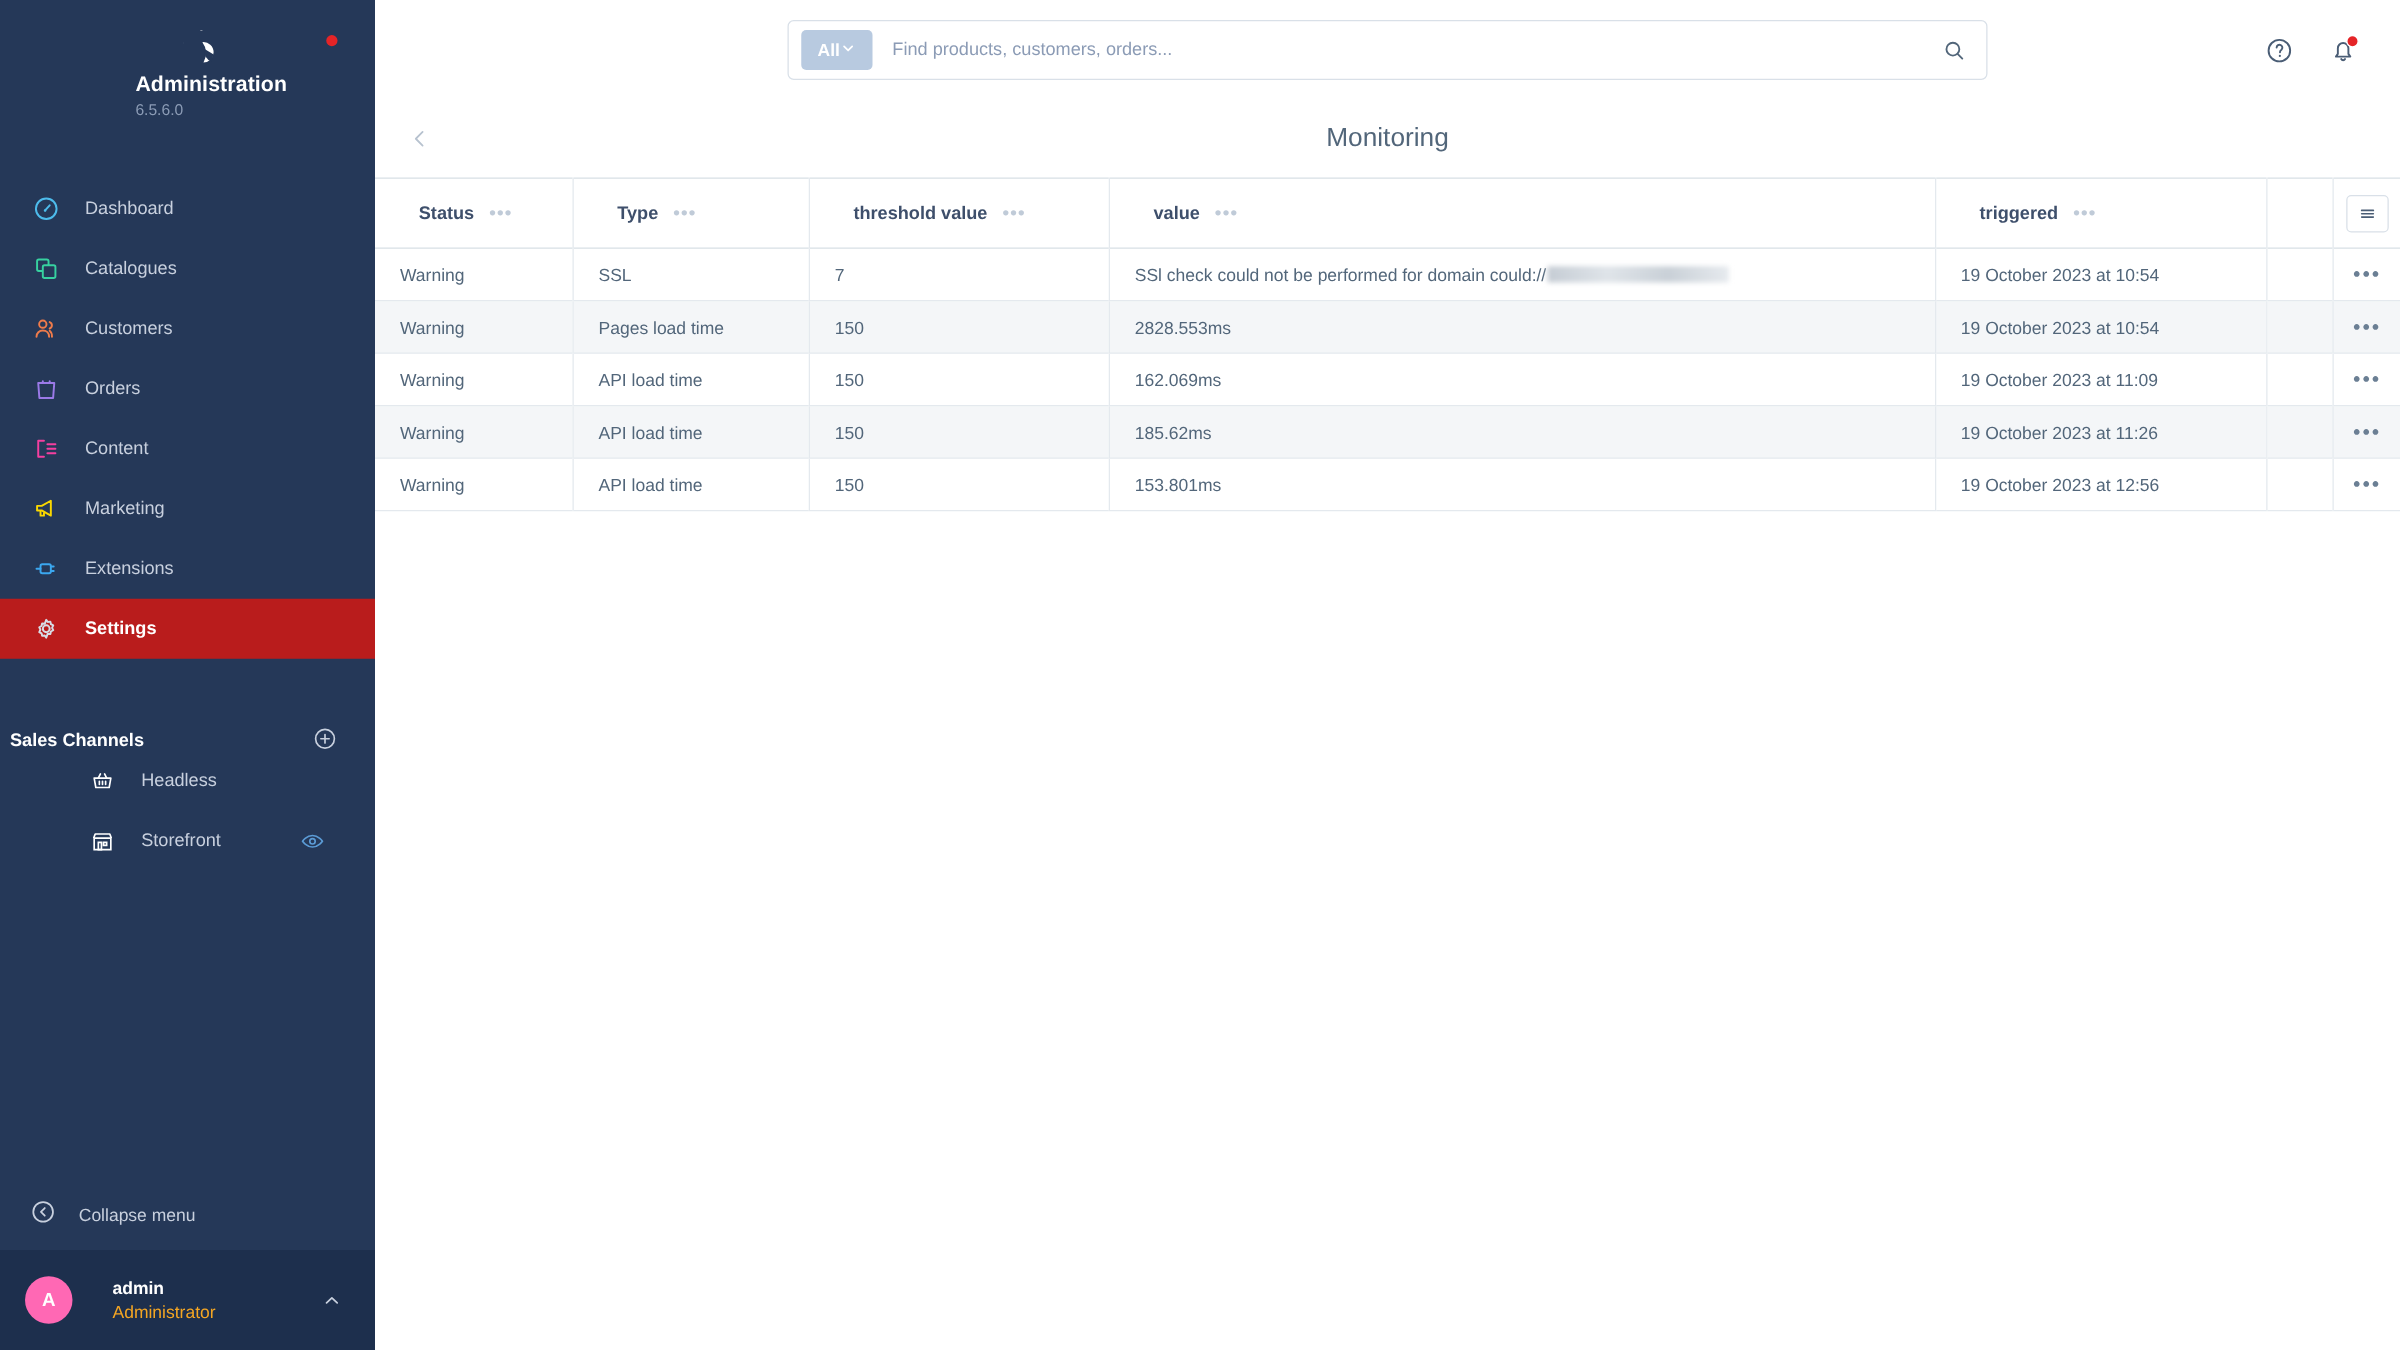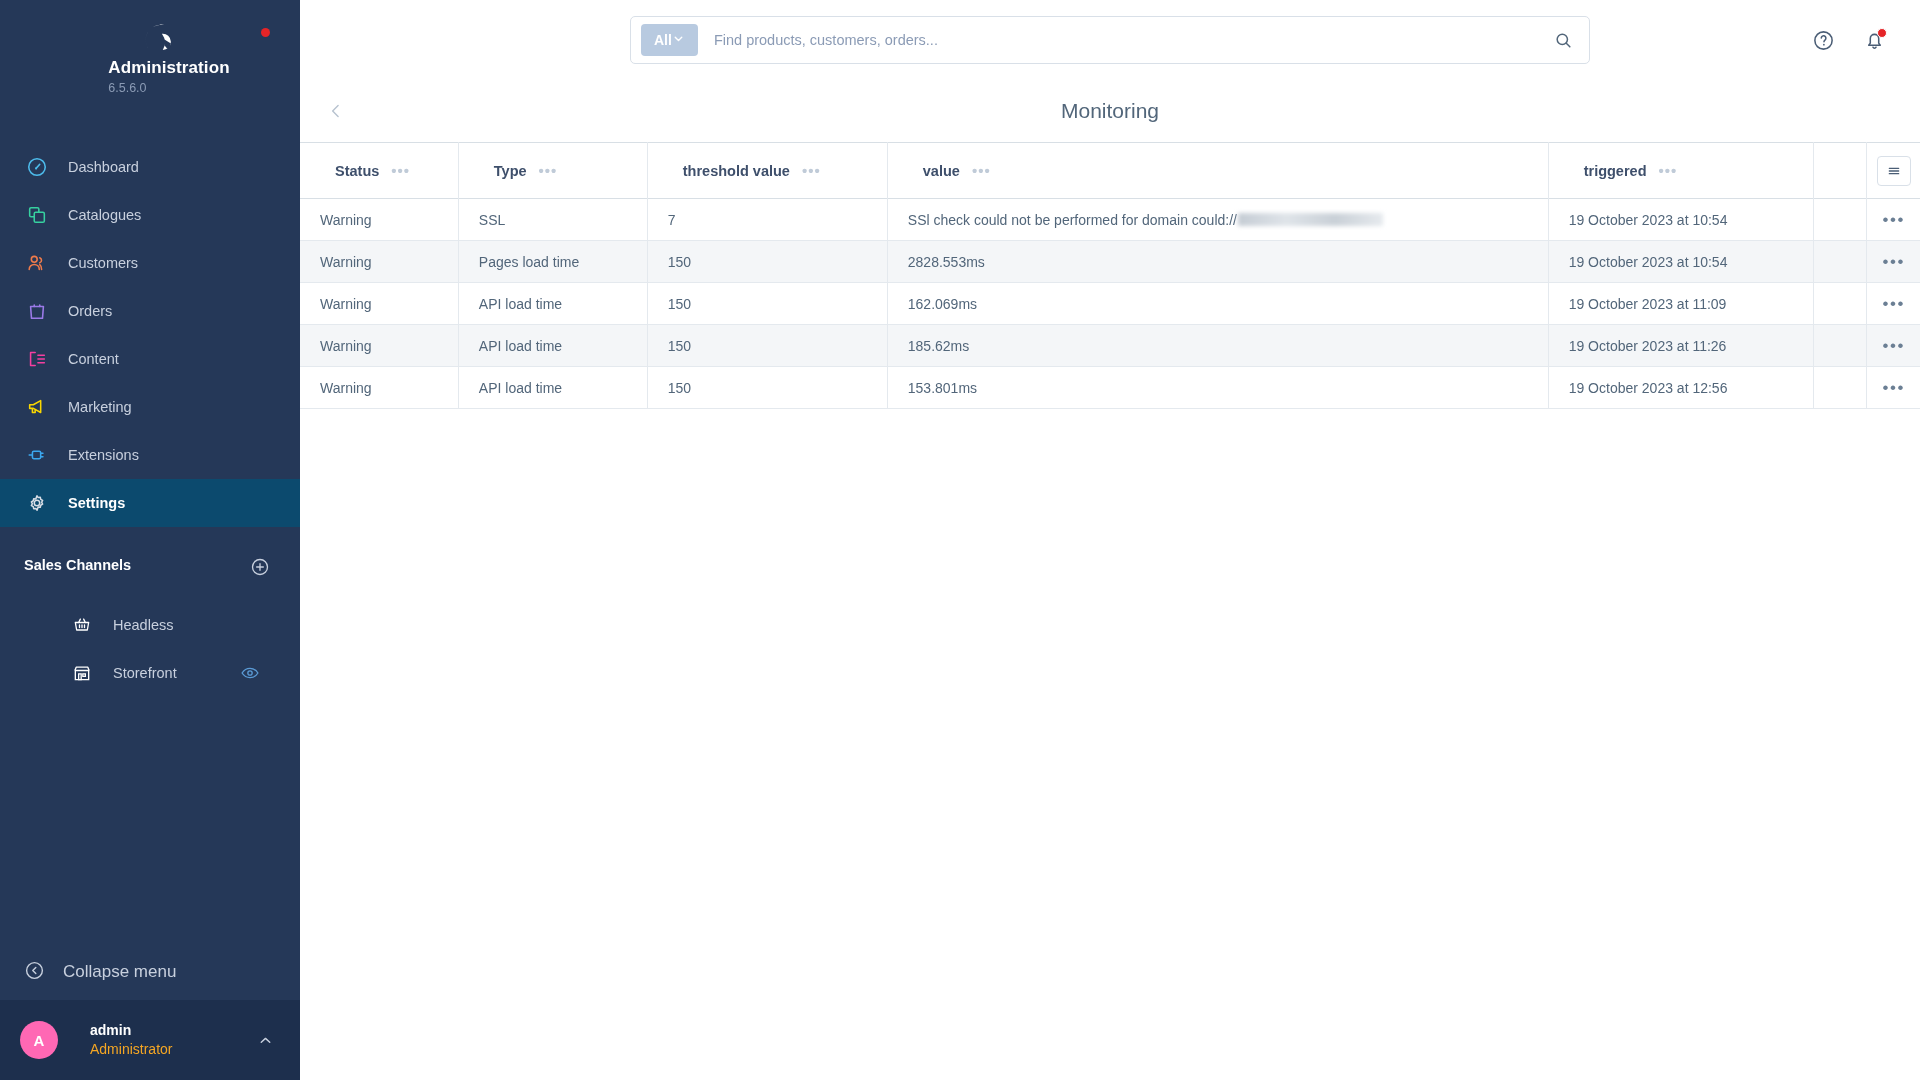--- a/index.html
+++ b/index.html
@@ -47,26 +47,26 @@
     cursor:pointer; position:relative;
   }
   .nav-item .nav-ico {
     width:26px; height:26px; flex-shrink:0;
     display:flex; align-items:center; justify-content:center;
   }
   .nav-item .nav-label {
     margin-left:18px; font-size:14.5px;
     color:#c8d0de; line-height:20px;
   }
-  .nav-item.active { background:#0c4a6e; }
+  .nav-item.active { background:#b91c1c; }
   .nav-item.active .nav-label { color:#ffffff; font-weight:bold; }
 
   .section-head {
-    display:flex; align-items:flex-start; justify-content:space-between;
-    padding:0 30px 0 24px;
+    display:flex; align-items:flex-end; justify-content:space-between;
+    padding:0 30px 0 8px;
     height:44px; margin-top:30px;
   }
   .section-title {
     color:#ffffff; font-size:14.5px; font-weight:bold;
   }
   .section-add { cursor:pointer; display:flex; }
 
   .channel-item {
     display:flex; align-items:center;
     height:48px; padding:0 40px 0 24px;
@@ -76,21 +76,21 @@
   .channel-ico { width:26px; height:26px; display:flex; align-items:center; justify-content:center; flex-shrink:0; }
   .channel-label { margin-left:18px; font-size:14.5px; color:#c8d0de; flex:1; }
   .channel-eye { display:flex; cursor:pointer; }
 
   .sidebar-spacer { flex:1; }
 
   .collapse-row {
     display:flex; align-items:center;
     height:56px; padding-left:24px; cursor:pointer;
   }
-  .collapse-label { margin-left:18px; font-size:17px; color:#c8d0de; }
+  .collapse-label { margin-left:18px; font-size:14px; color:#c8d0de; }
 
   .user-row {
     display:flex; align-items:center;
     height:80px; padding:0 26px 0 20px;
     background:#1d2f4d; cursor:pointer;
   }
   .avatar {
     width:38px; height:38px; border-radius:50%;
     background:#ff68b4; color:#ffffff;
     display:flex; align-items:center; justify-content:center;

